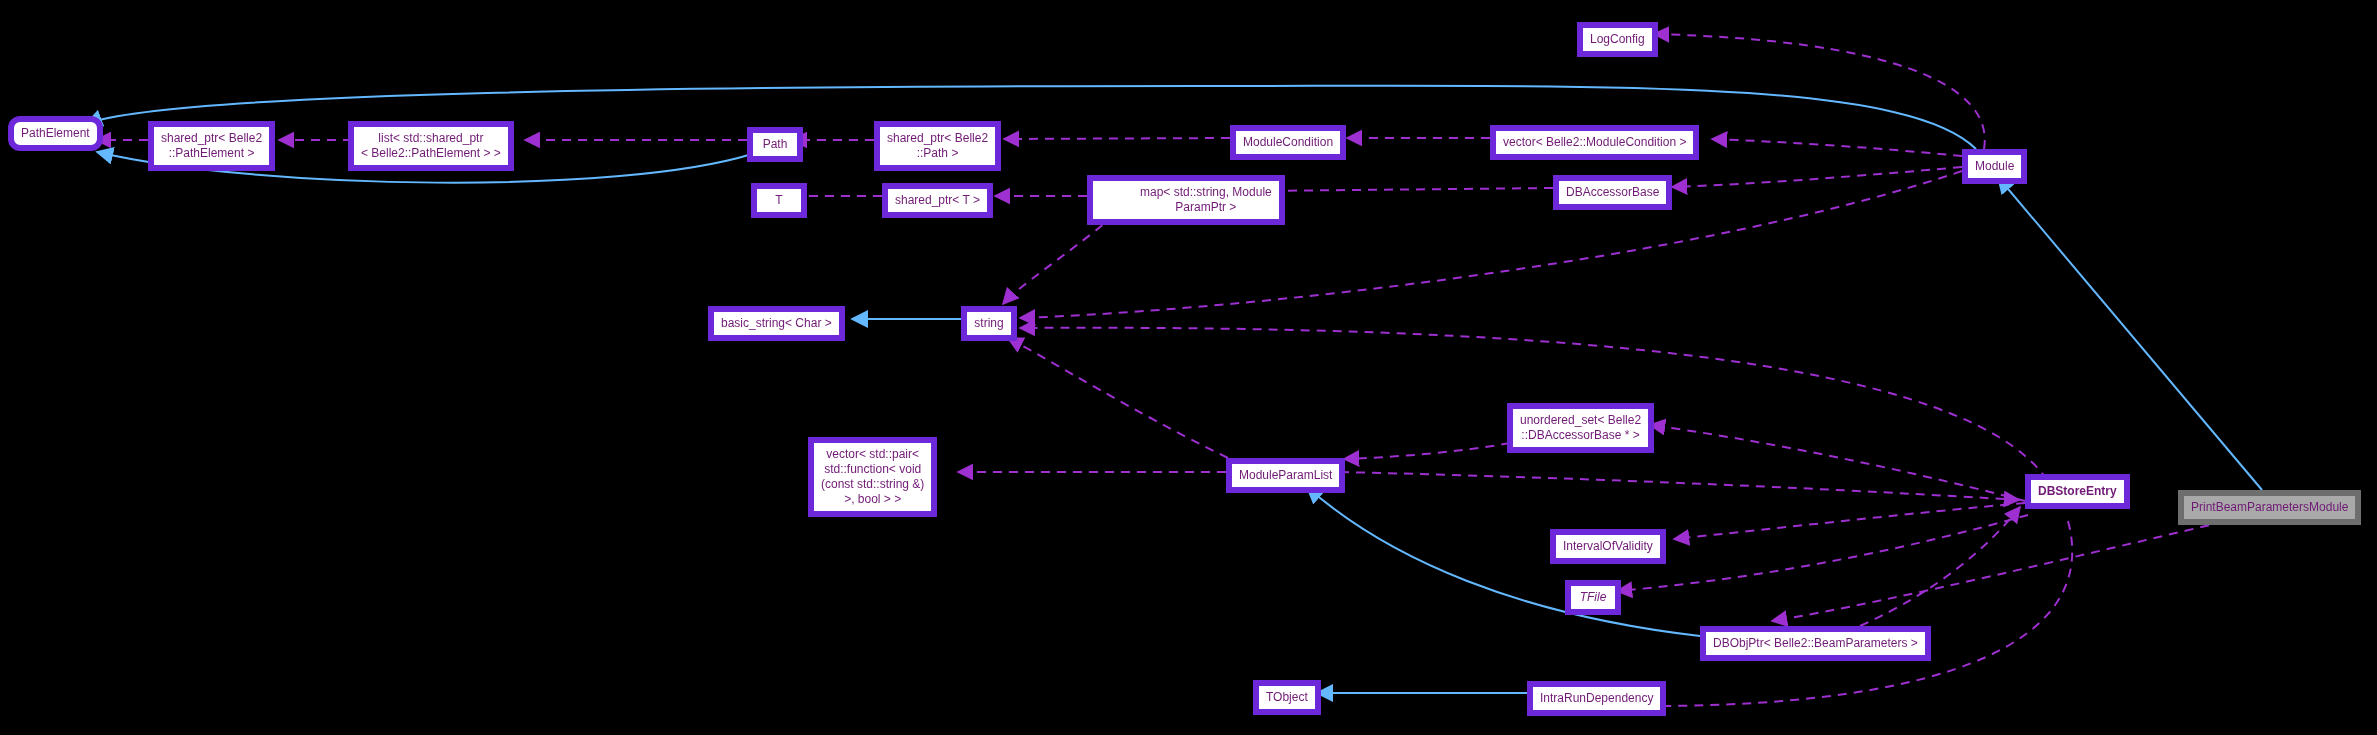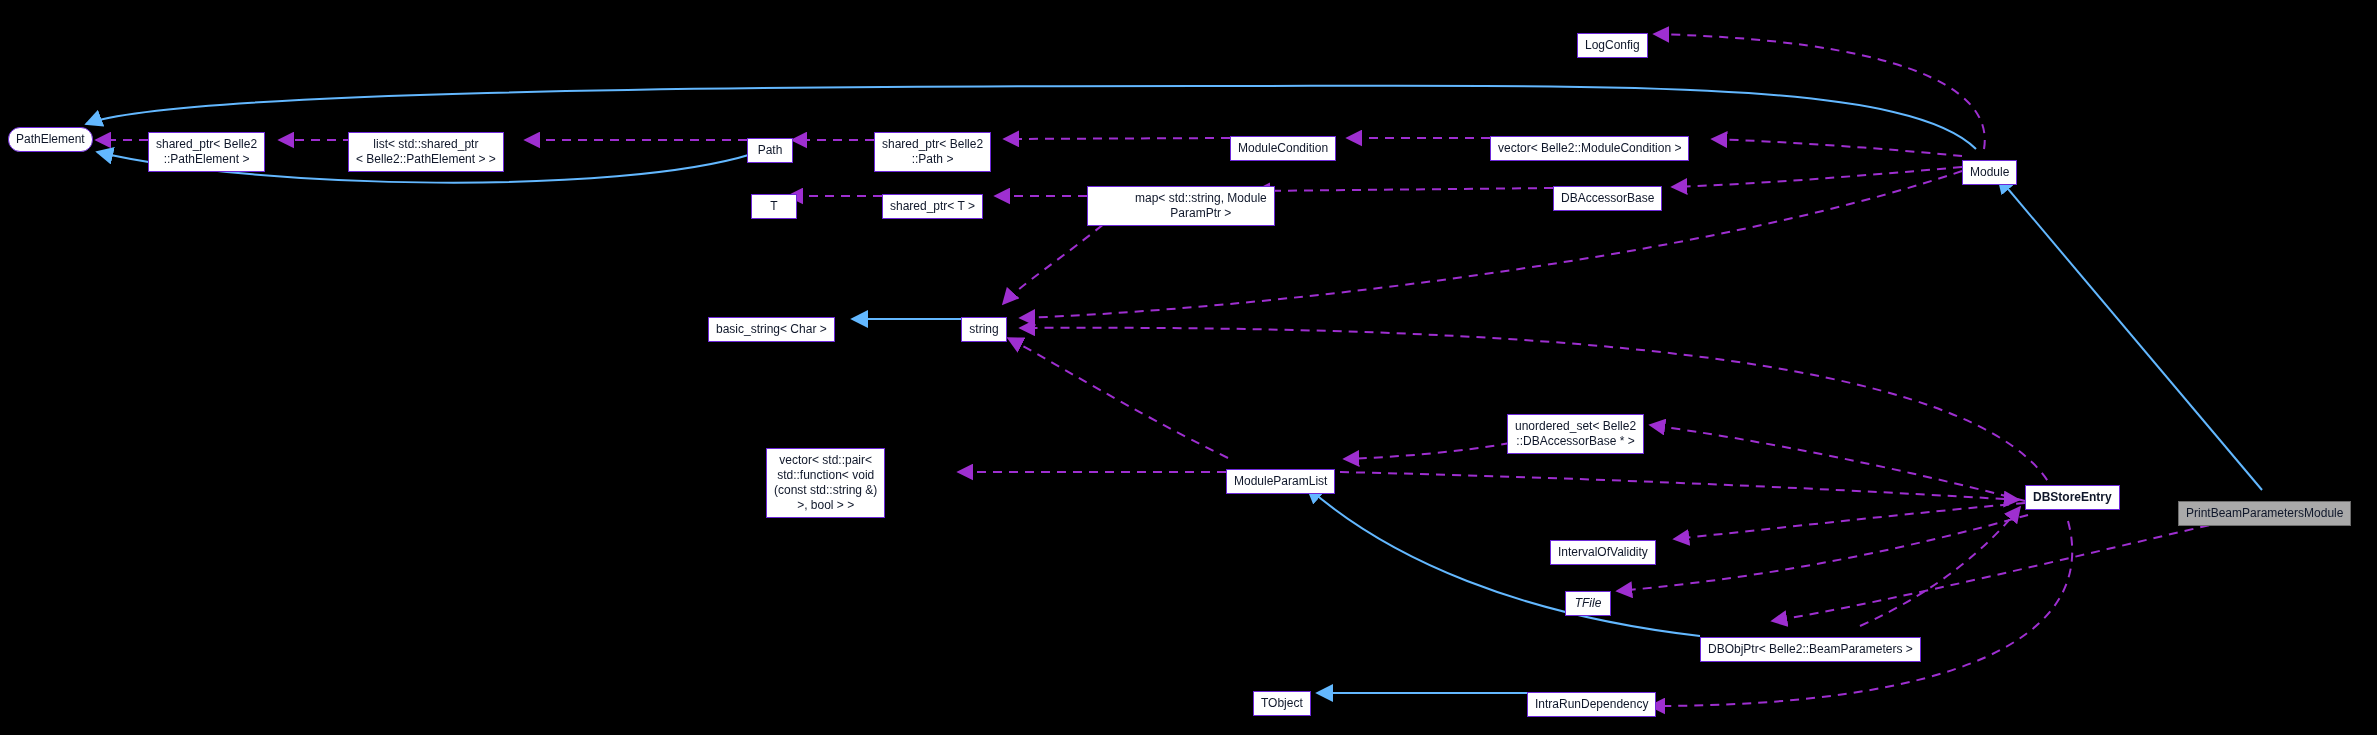--- a/index.html
+++ b/index.html
@@ -1,21 +1,21 @@
 <!DOCTYPE html>
 <html><head>
 <meta charset="utf-8">
 <style>
   html,body{margin:0;padding:0;background:#000;}
   #canvas{position:relative;width:2377px;height:735px;background:#000;overflow:hidden;
           font-family:"Liberation Sans", sans-serif;}
   #edges{position:absolute;left:0;top:0;width:2377px;height:735px;}
-  .node{position:absolute;background:#fff;border:1px solid #6d28d9;color:#0f172a;
+  .node{position:absolute;background:#fff;border:6px solid #6d28d9;color:#701a75;
         font-size:12px;line-height:15px;text-align:center;padding:4px 7px;
-        white-space:nowrap;min-width:30px;z-index:2;cursor:pointer;margin-top:11px;}
+        white-space:nowrap;min-width:30px;z-index:2;cursor:pointer;}
   .node .ln{display:block;}
   .node.hl{background:#a9a9a9;border-color:#6e6e6e;}
   path.inh{stroke:#63B8FF;stroke-width:2;fill:none;}
   path.use{stroke:#9E2FD0;stroke-width:2;fill:none;stroke-dasharray:9 7;}
 </style>
 </head>
 <body>
 
 <div id="canvas">
 
@@ -105,21 +105,21 @@
     </div>
   <div class="node" style="left:1553px;top:175px;">
       <span class="ln">DBAccessorBase</span>
     </div>
   <div class="node" style="left:708px;top:306px;">
       <span class="ln">basic_string&lt; Char &gt;</span>
     </div>
   <div class="node" style="left:961px;top:306px;">
       <span class="ln">string</span>
     </div>
-  <div class="node" style="left:766px;top:437px;">
+  <div class="node" style="left:808px;top:437px;">
       <span class="ln">vector&lt; std::pair&lt;</span>
       <span class="ln">std::function&lt; void</span>
       <span class="ln">(const std::string &amp;)</span>
       <span class="ln">&gt;, bool &gt; &gt;</span>
     </div>
   <div class="node" style="left:1226px;top:458px;">
       <span class="ln">ModuleParamList</span>
     </div>
   <div class="node" style="left:1507px;top:403px;text-align:center;">
       <span class="ln">unordered_set&lt; Belle2</span>

